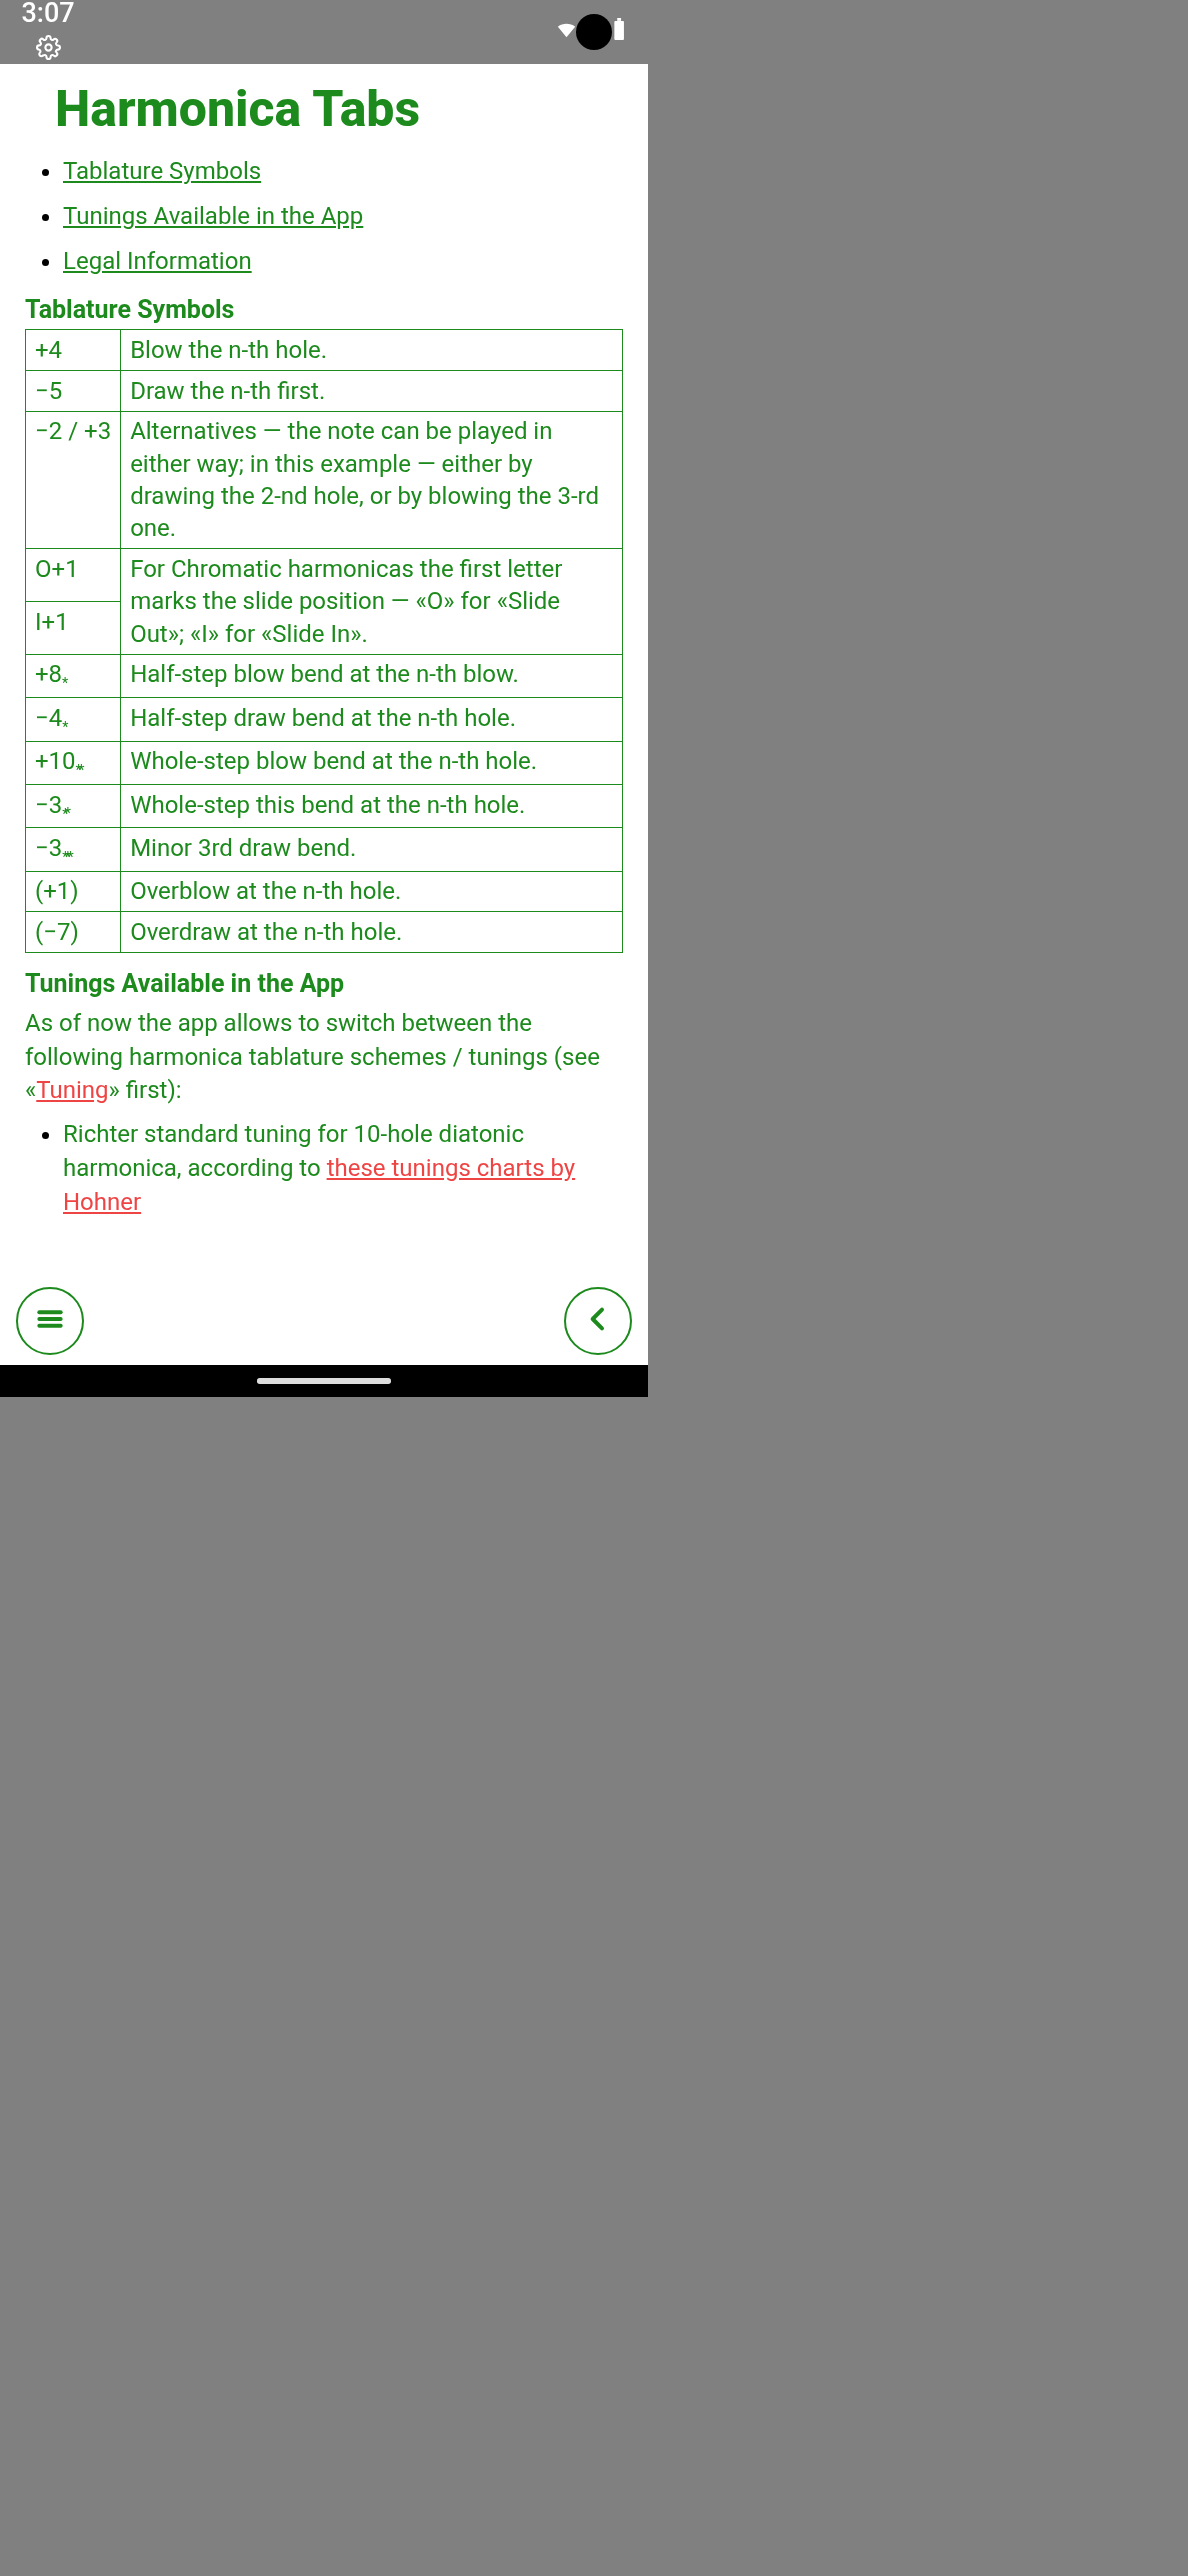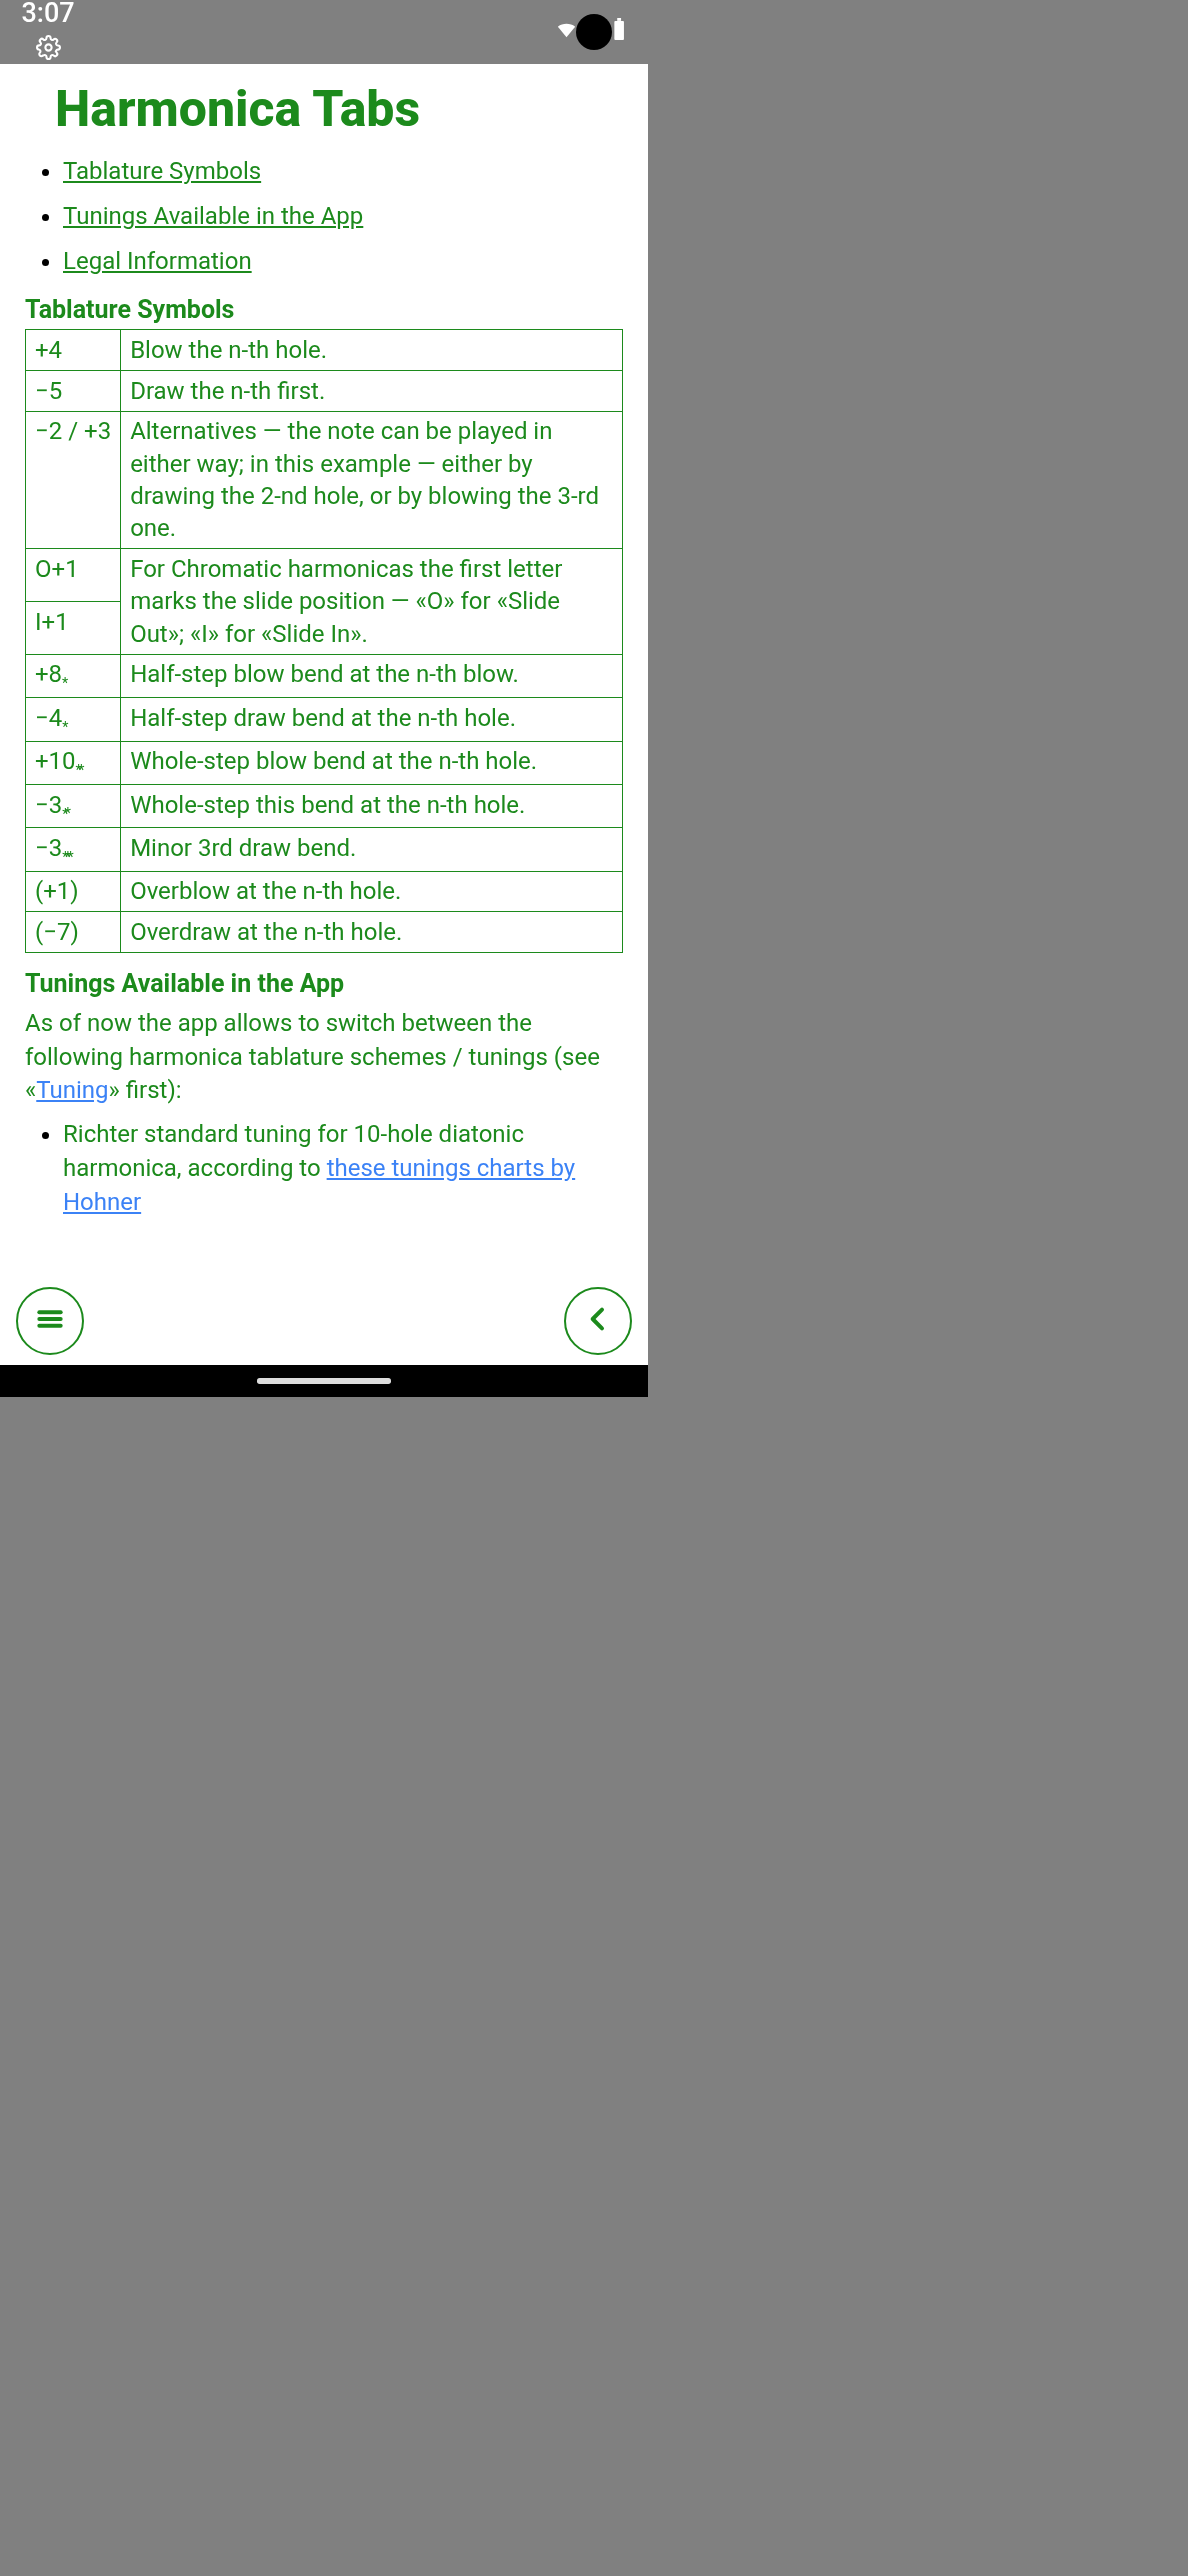--- a/index.html
+++ b/index.html
@@ -74,21 +74,21 @@
     color: #1c8a1c;
     line-height: 1.35;
   }
   table.sym td.symcol { width: 79px; white-space: nowrap; }
   .para {
     font-size: 24px;
     color: #1c8a1c;
     line-height: 1.4;
     margin-top: 9px;
   }
-  .para a, .tuning-list a { color: #3b82f6; text-decoration: underline; }
+  .para a, .tuning-list a { color: #ef4444; text-decoration: underline; }
   ul.tuning-list { list-style: disc; padding-left: 38px; margin-top: 10.7px; }
   ul.tuning-list li { font-size: 24px; color: #1c8a1c; line-height: 1.4; margin-bottom: 10.7px; }
   ul.tuning-list li::marker { color: #000; }
   .fade-cut {
     position: absolute;
     bottom: 0; left: 0; right: 0;
     height: 25px;
     background: linear-gradient(to bottom, rgba(255,255,255,0), #fff);
     pointer-events: none;
   }

